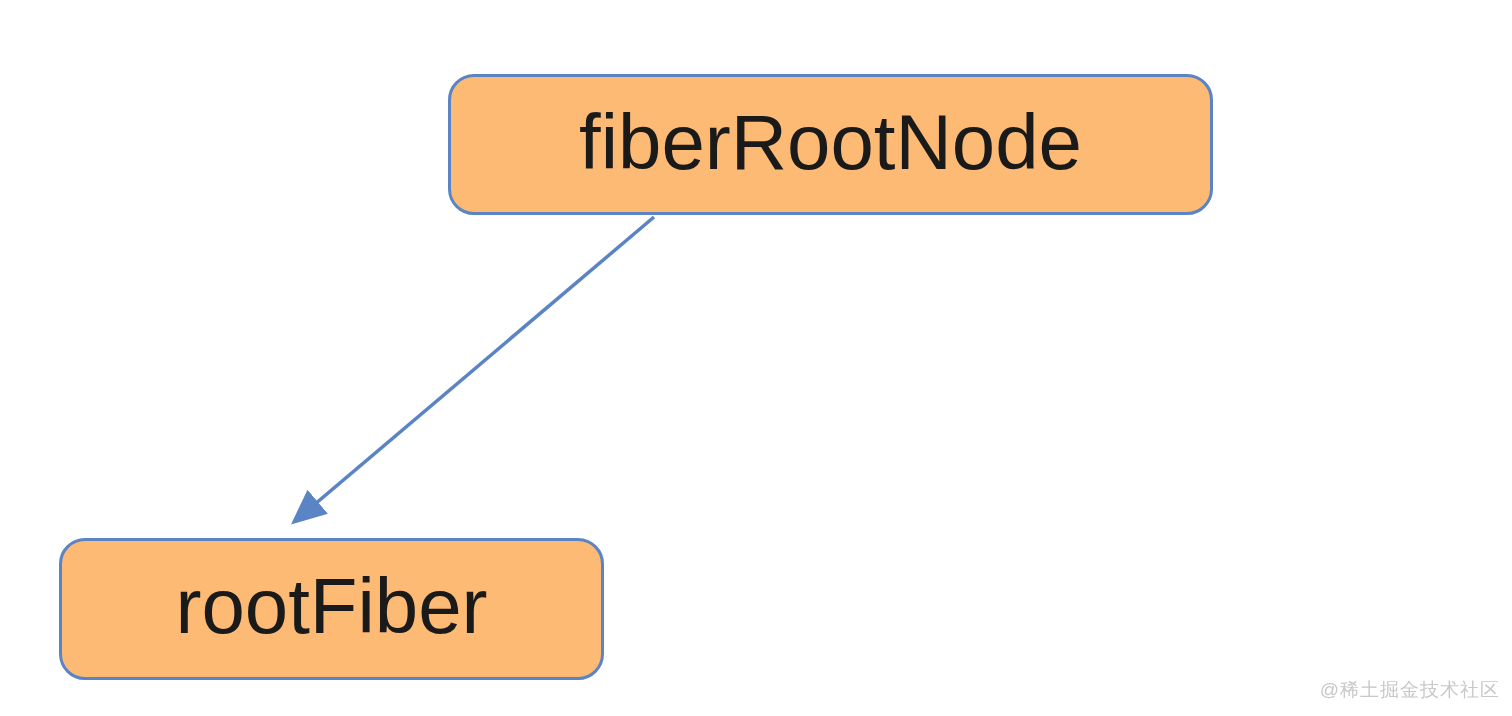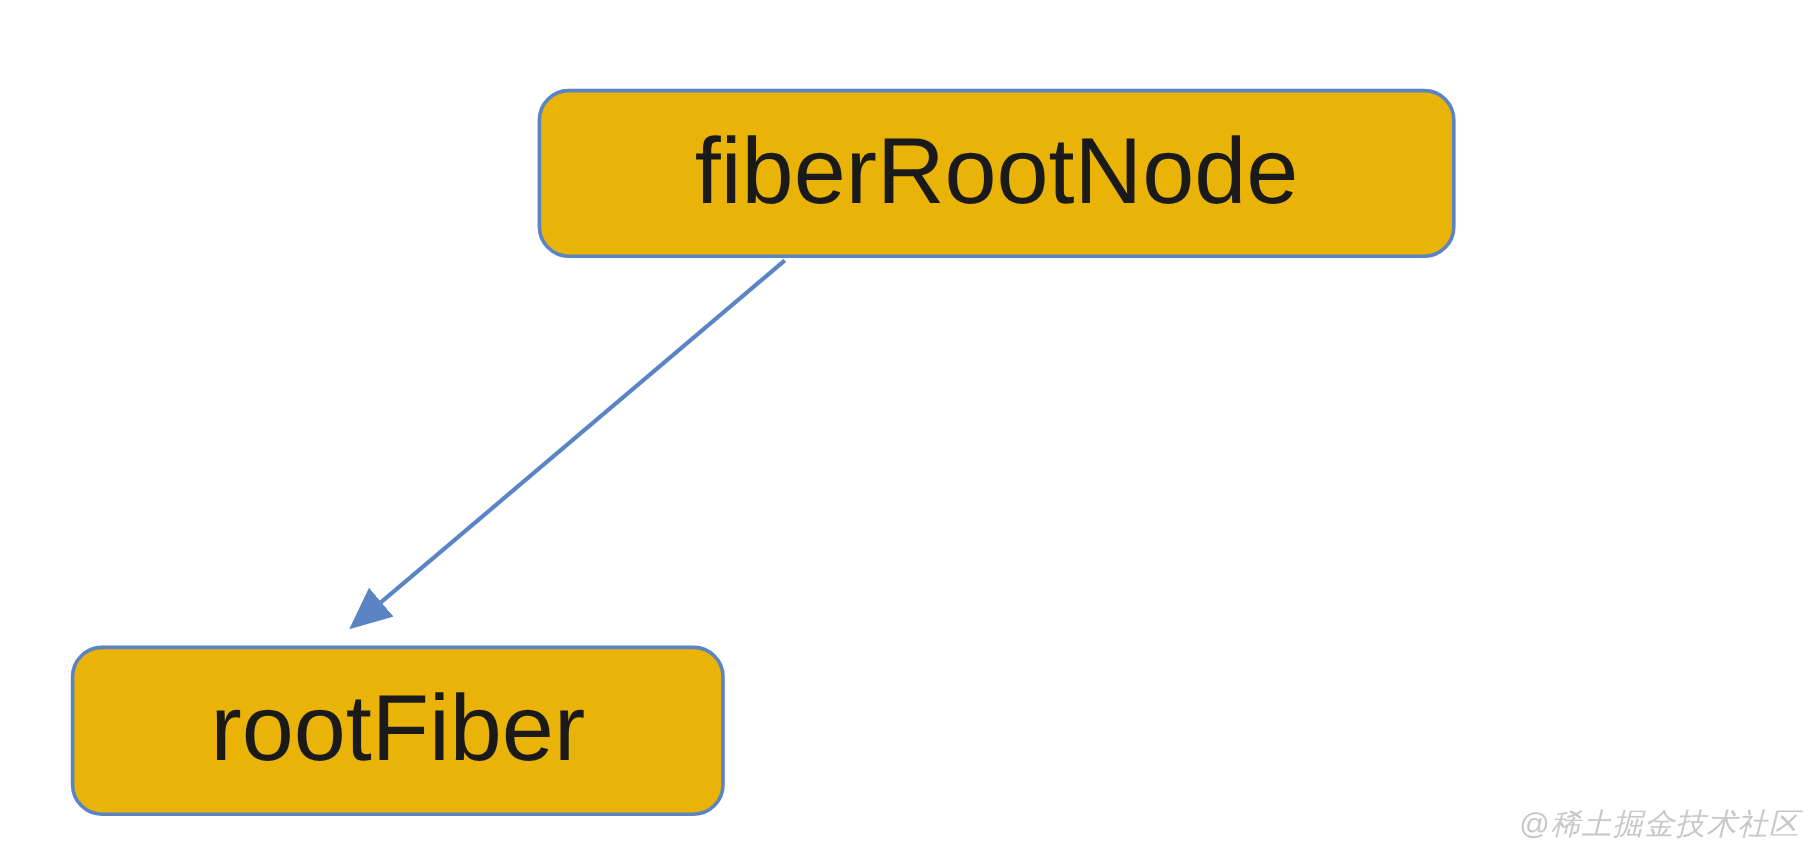--- a/index.html
+++ b/index.html
@@ -26,21 +26,21 @@
   .arrow-layer {
     position: absolute;
     left: 0; top: 0;
     width: 1512px; height: 716px;
     pointer-events: none;
   }
   .node {
     position: absolute;
     border: 3px solid var(--node-border);
     border-radius: 26px;
-    background: #eab308;
+    background: #fdba74;
     display: flex;
     align-items: center;
     justify-content: center;
   }
   .node-top {
     left: 448px; top: 74px;
     width: 765px; height: 141px;
   }
   .node-bottom {
     left: 59px; top: 538px;
@@ -58,25 +58,24 @@
     position: absolute;
     left: 88px; top: 345px;
     font-size: 78px;
     line-height: 1;
     color: var(--edge-label);
     white-space: nowrap;
   }
   .watermark {
     position: absolute;
     right: 12px; bottom: 13px;
-    font-size: 25px;
+    font-size: 19px;
     color: var(--watermark);
     letter-spacing: 1px;
     white-space: nowrap;
-    font-style: italic;
   }
   .arrow-line {
     stroke: var(--arrow);
     stroke-width: 3.5;
     fill: none;
   }
   .arrow-head {
     fill: var(--arrow);
     stroke: none;
   }

